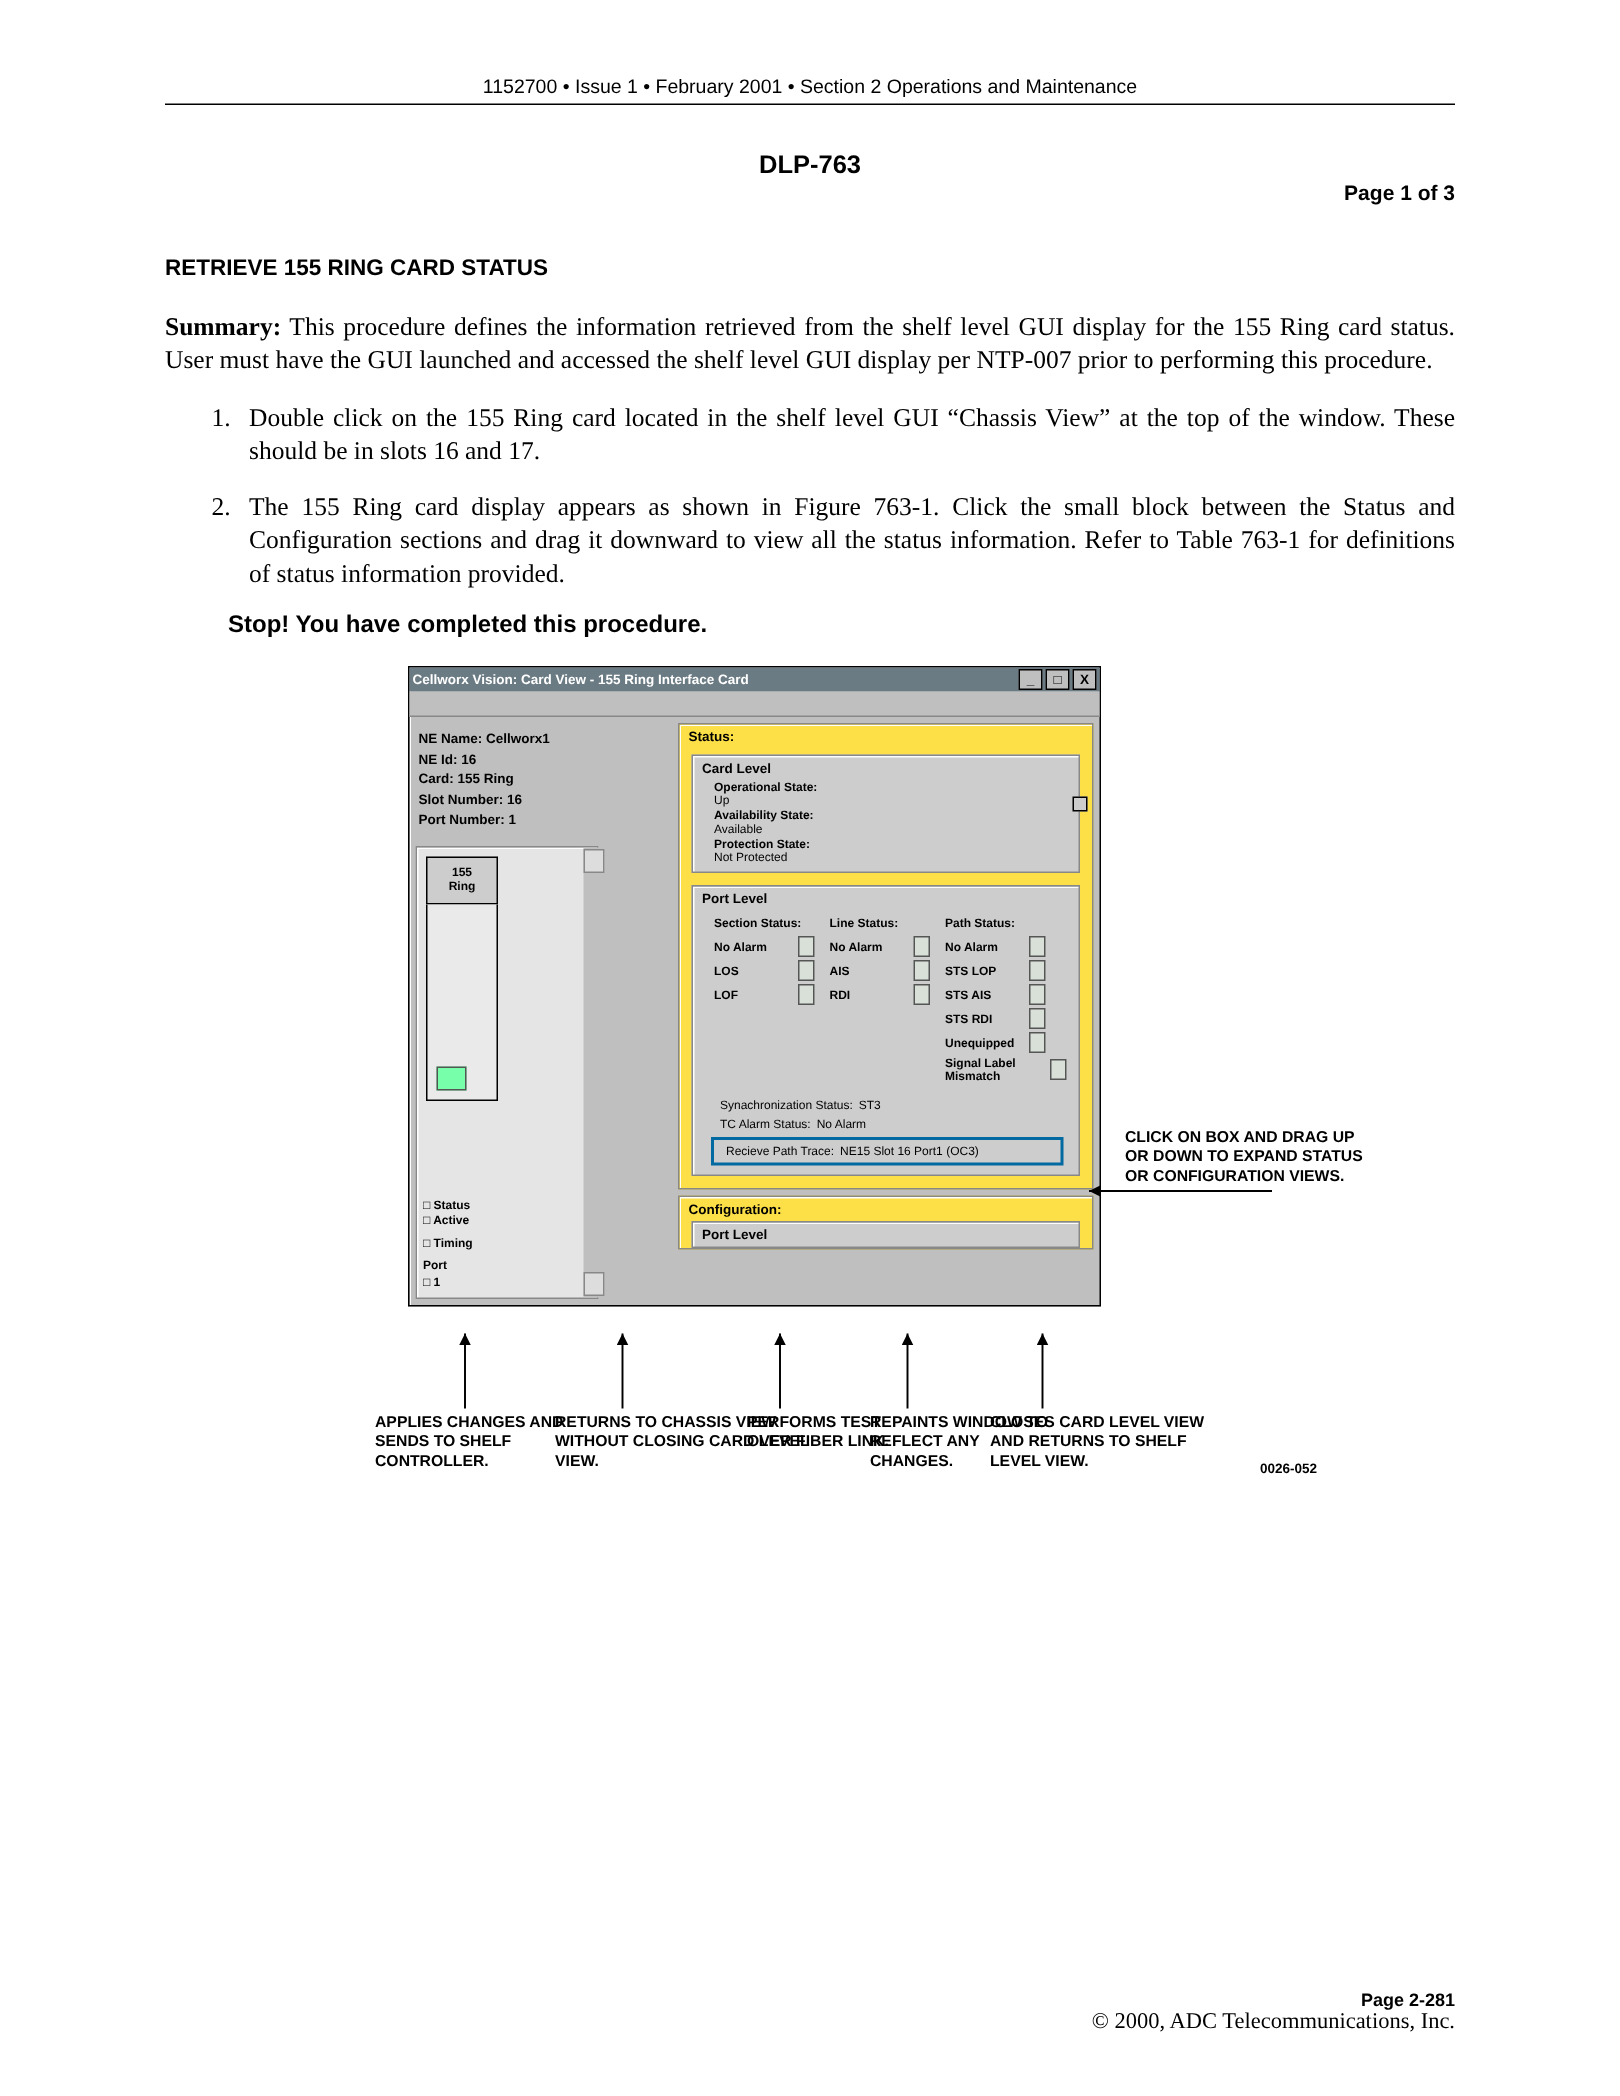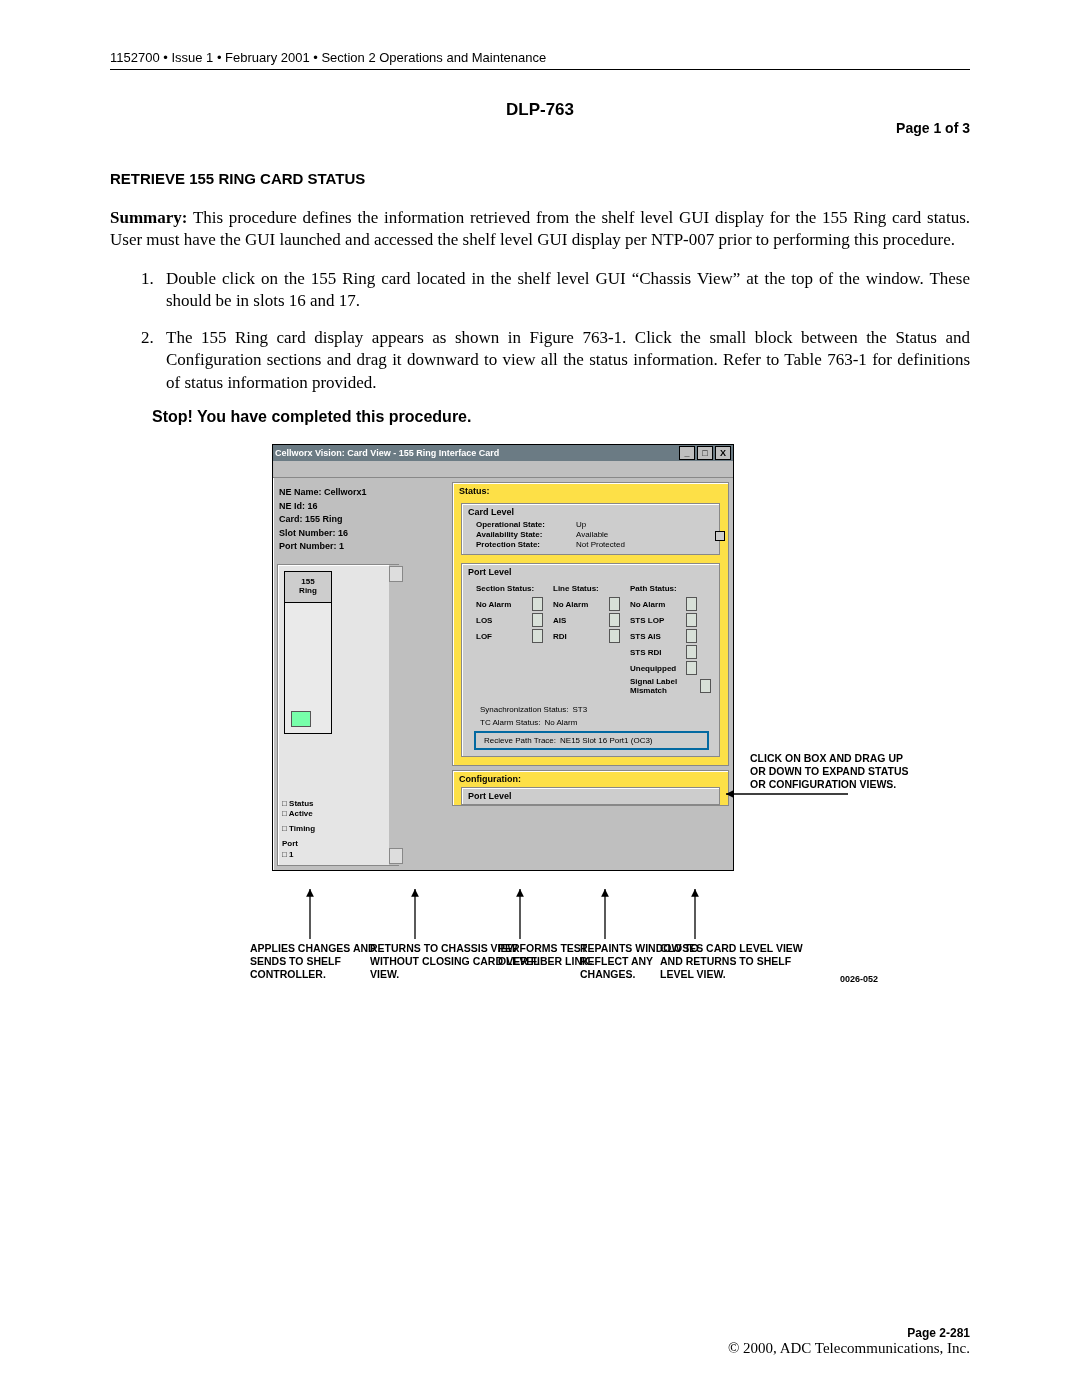--- a/index.html
+++ b/index.html
@@ -1,17 +1,17 @@
 <!DOCTYPE html>
 <html><head>
 <meta charset="utf-8">
 <style>
   html,body{margin:0;padding:0;background:#fff;font-family:"Times New Roman",Times,serif;color:#000;}
   .page{width:1080px;height:1397px;box-sizing:border-box;padding:50px 110px 40px 110px;position:relative;}
-  .hdr-line{font-family:Arial,Helvetica,sans-serif;font-size:13px;text-align:left;}
+  .hdr-line{font-family:Arial,Helvetica,sans-serif;font-size:13px;text-align:center;}
   .hr{border:none;border-top:1.5px solid #000;margin:4px 0 24px 0;}
   .dlp{font-family:Arial,Helvetica,sans-serif;font-weight:bold;font-size:17px;text-align:center;margin-top:30px;}
   .pg{font-family:Arial,Helvetica,sans-serif;font-weight:bold;font-size:14px;text-align:right;}
   .title{font-family:Arial,Helvetica,sans-serif;font-weight:bold;font-size:15px;text-align:left;margin:34px 0 20px 0;}
   .body-text{font-size:17px;line-height:1.32;text-align:justify;margin-bottom:16px;}
   .body-text b{font-weight:bold;}
   .ol{margin:0 0 14px 0;padding-left:48px;font-size:17px;line-height:1.32;}
   .ol li{margin-bottom:14px;text-align:justify;padding-left:8px;}
   .stop{font-family:Arial,Helvetica,sans-serif;font-weight:bold;font-size:16px;margin:14px 0 18px 42px;}
   .fig-wrap{position:relative;margin:0 auto;width:720px;}
@@ -29,21 +29,21 @@
   .slot155{width:48px;margin:6px auto 0 6px;}
   .slot155 .chip{border:1px solid #000;background:#cdcdcd;height:30px;display:flex;align-items:center;justify-content:center;text-align:center;font-weight:bold;font-size:8px;line-height:1.1;}
   .slot155 .body{border:1px solid #000;border-top:none;background:#eaeaea;height:130px;position:relative;}
   .slot155 .sock{position:absolute;left:6px;bottom:6px;width:18px;height:14px;background:#7fa;border:1px solid #555;}
   .legend{position:absolute;left:4px;bottom:4px;font-size:8px;font-weight:bold;line-height:1.35;}
   .panel{border:1px solid #888;background:#fde047;box-shadow:inset 1px 1px 0 #fff;margin-bottom:4px;}
   .panel>.ptitle{font-weight:bold;font-size:9px;padding:3px 6px;}
   .subpanel{margin:4px 8px 8px 8px;border:1px solid #888;background:#cdcdcd;box-shadow:inset 1px 1px 0 #fff;}
   .subpanel .stitle{font-weight:bold;font-size:9px;padding:3px 6px;}
   .kv{font-size:8px;padding:0 8px 4px 14px;}
-  .kv .row{display:flex;margin-bottom:1px;}
+  .kv .row{display:flex;margin-bottom:1px;flex-direction:column;}
   .kv .k{width:100px;font-weight:bold;}
   .kv .v{}
   .portcols{display:flex;gap:10px;padding:4px 8px 6px 14px;font-size:8px;}
   .pcol .ph{font-weight:bold;margin-bottom:4px;}
   .pcol .pi{display:flex;align-items:center;margin-bottom:2px;}
   .pcol .pi .lab{width:56px;font-weight:bold;}
   .led{width:9px;height:12px;border:1px solid #555;background:#d8e0d8;display:inline-block;}
   .syncline{font-size:8px;font-weight:bold;padding:2px 0 2px 14px;}
   .syncline span{font-weight:normal;margin-left:4px;}
   .cfgpanel{height:34px;}

